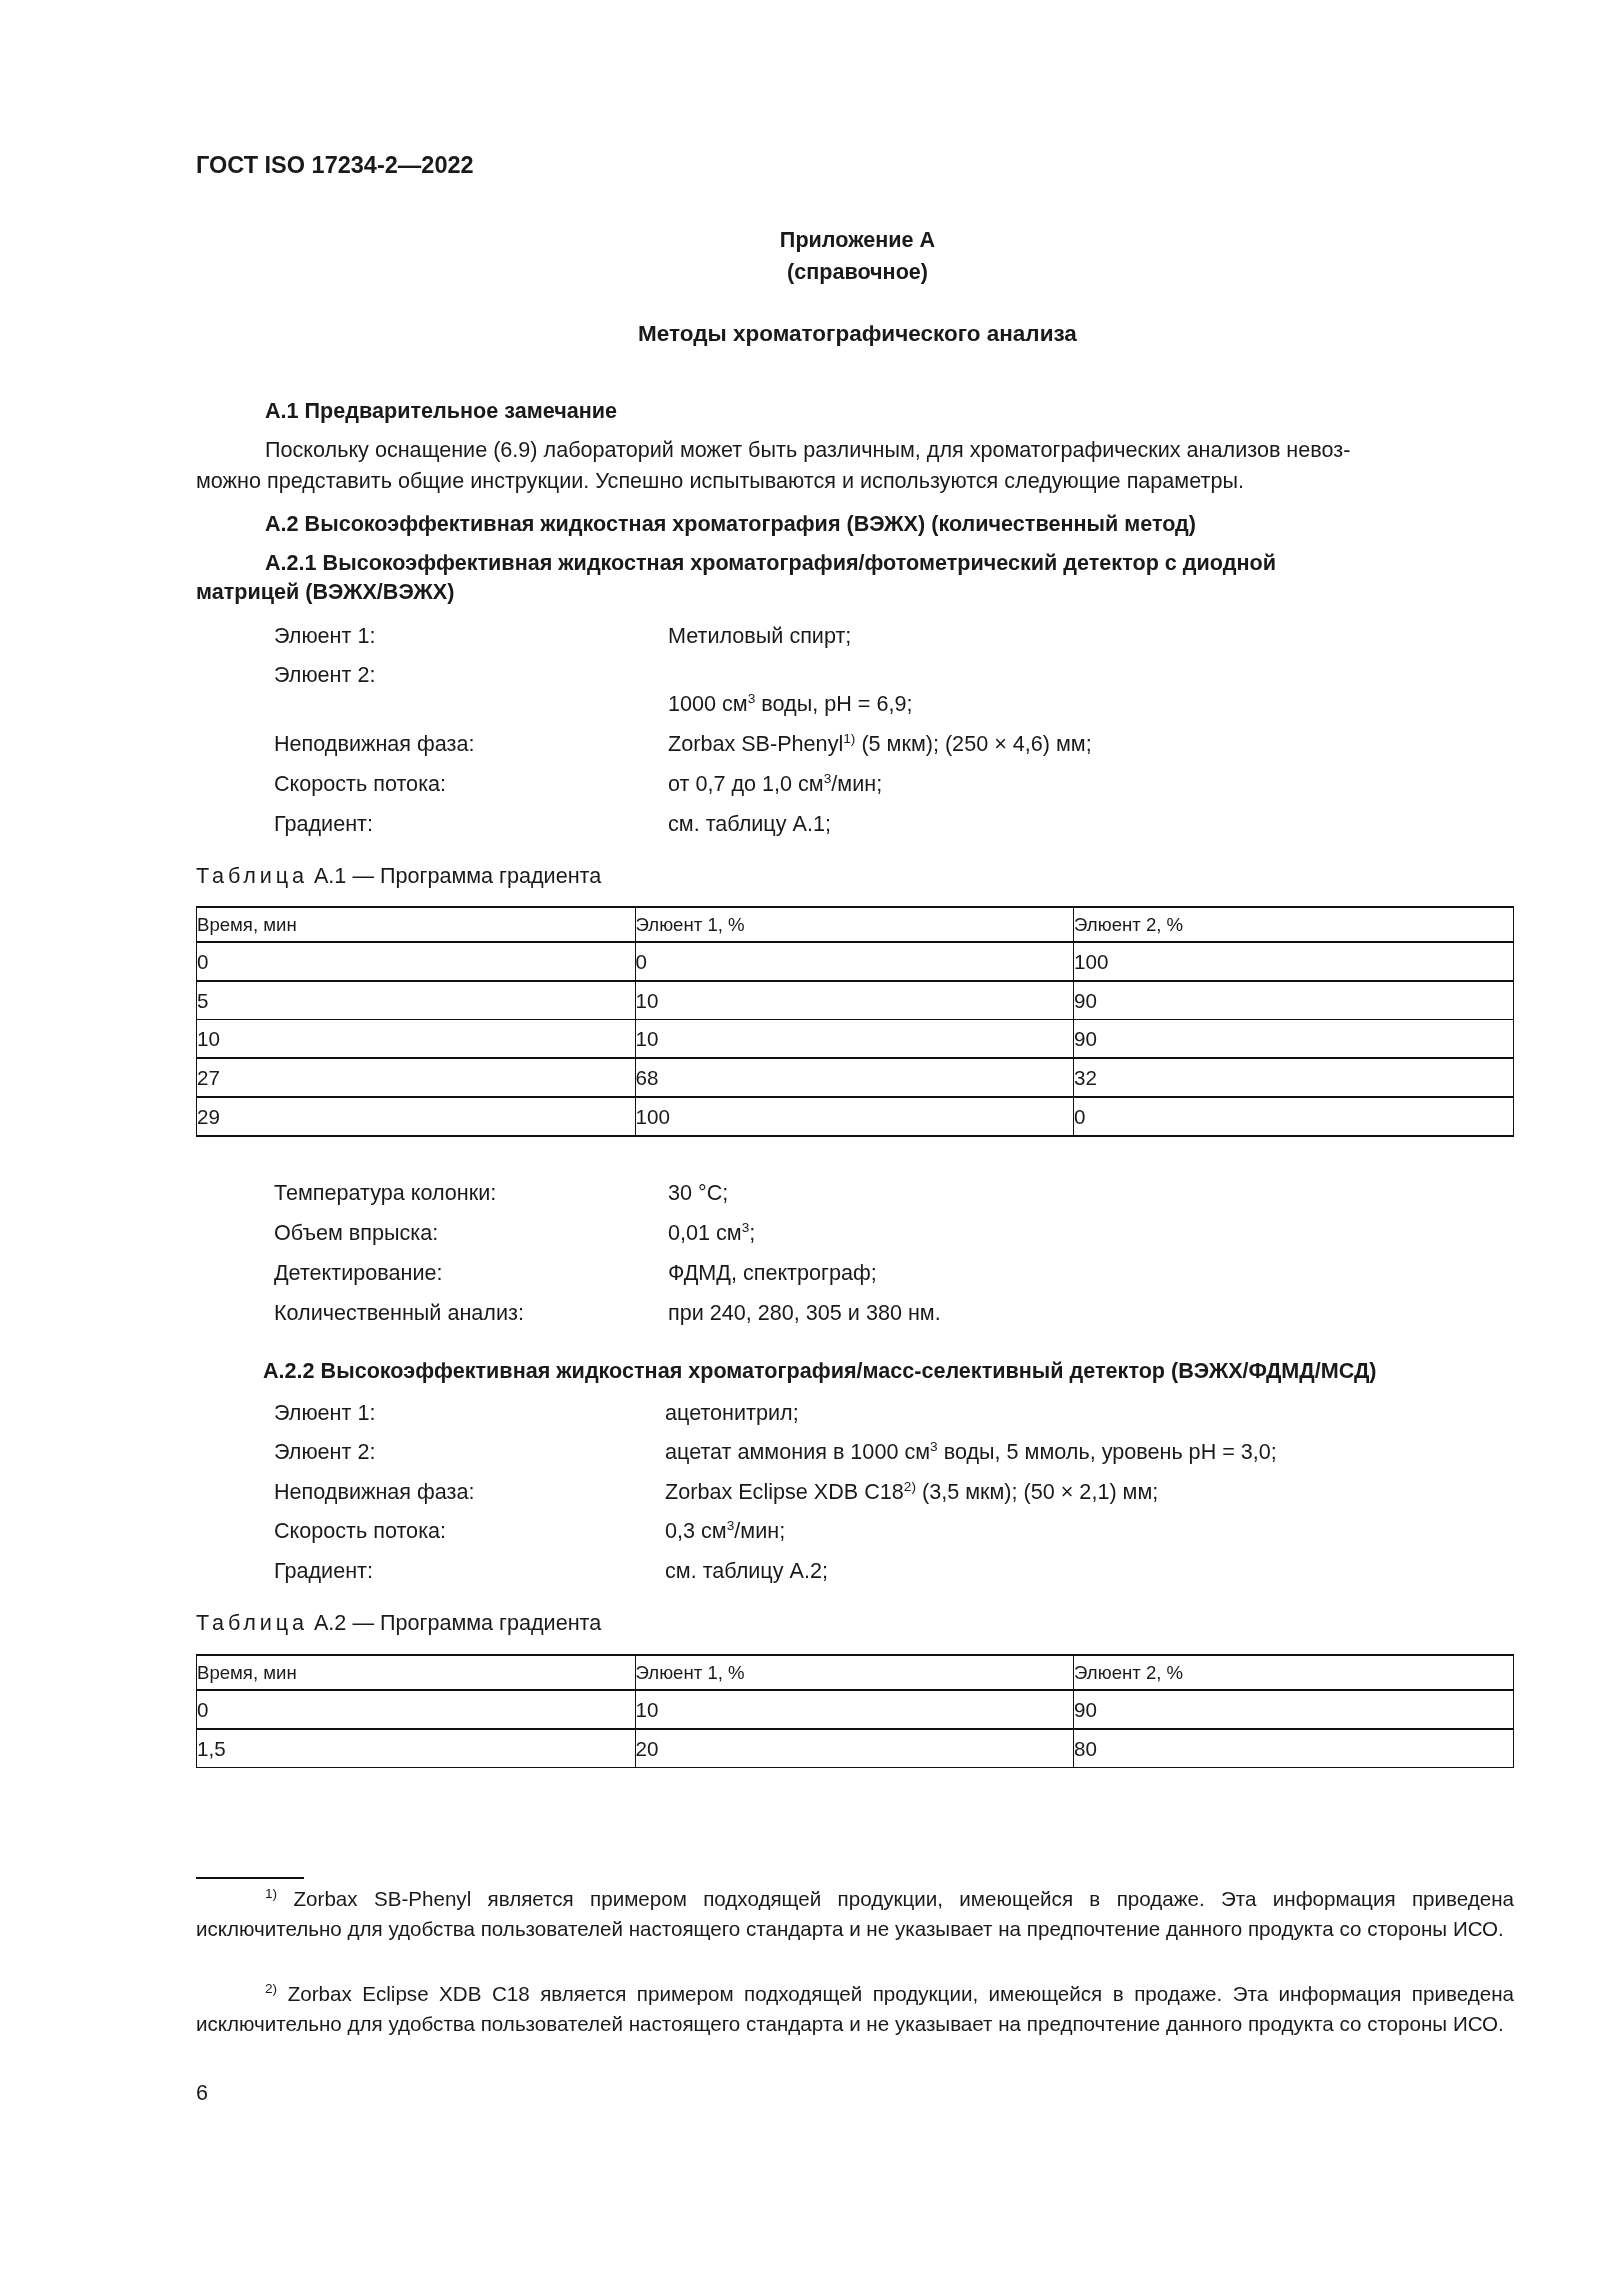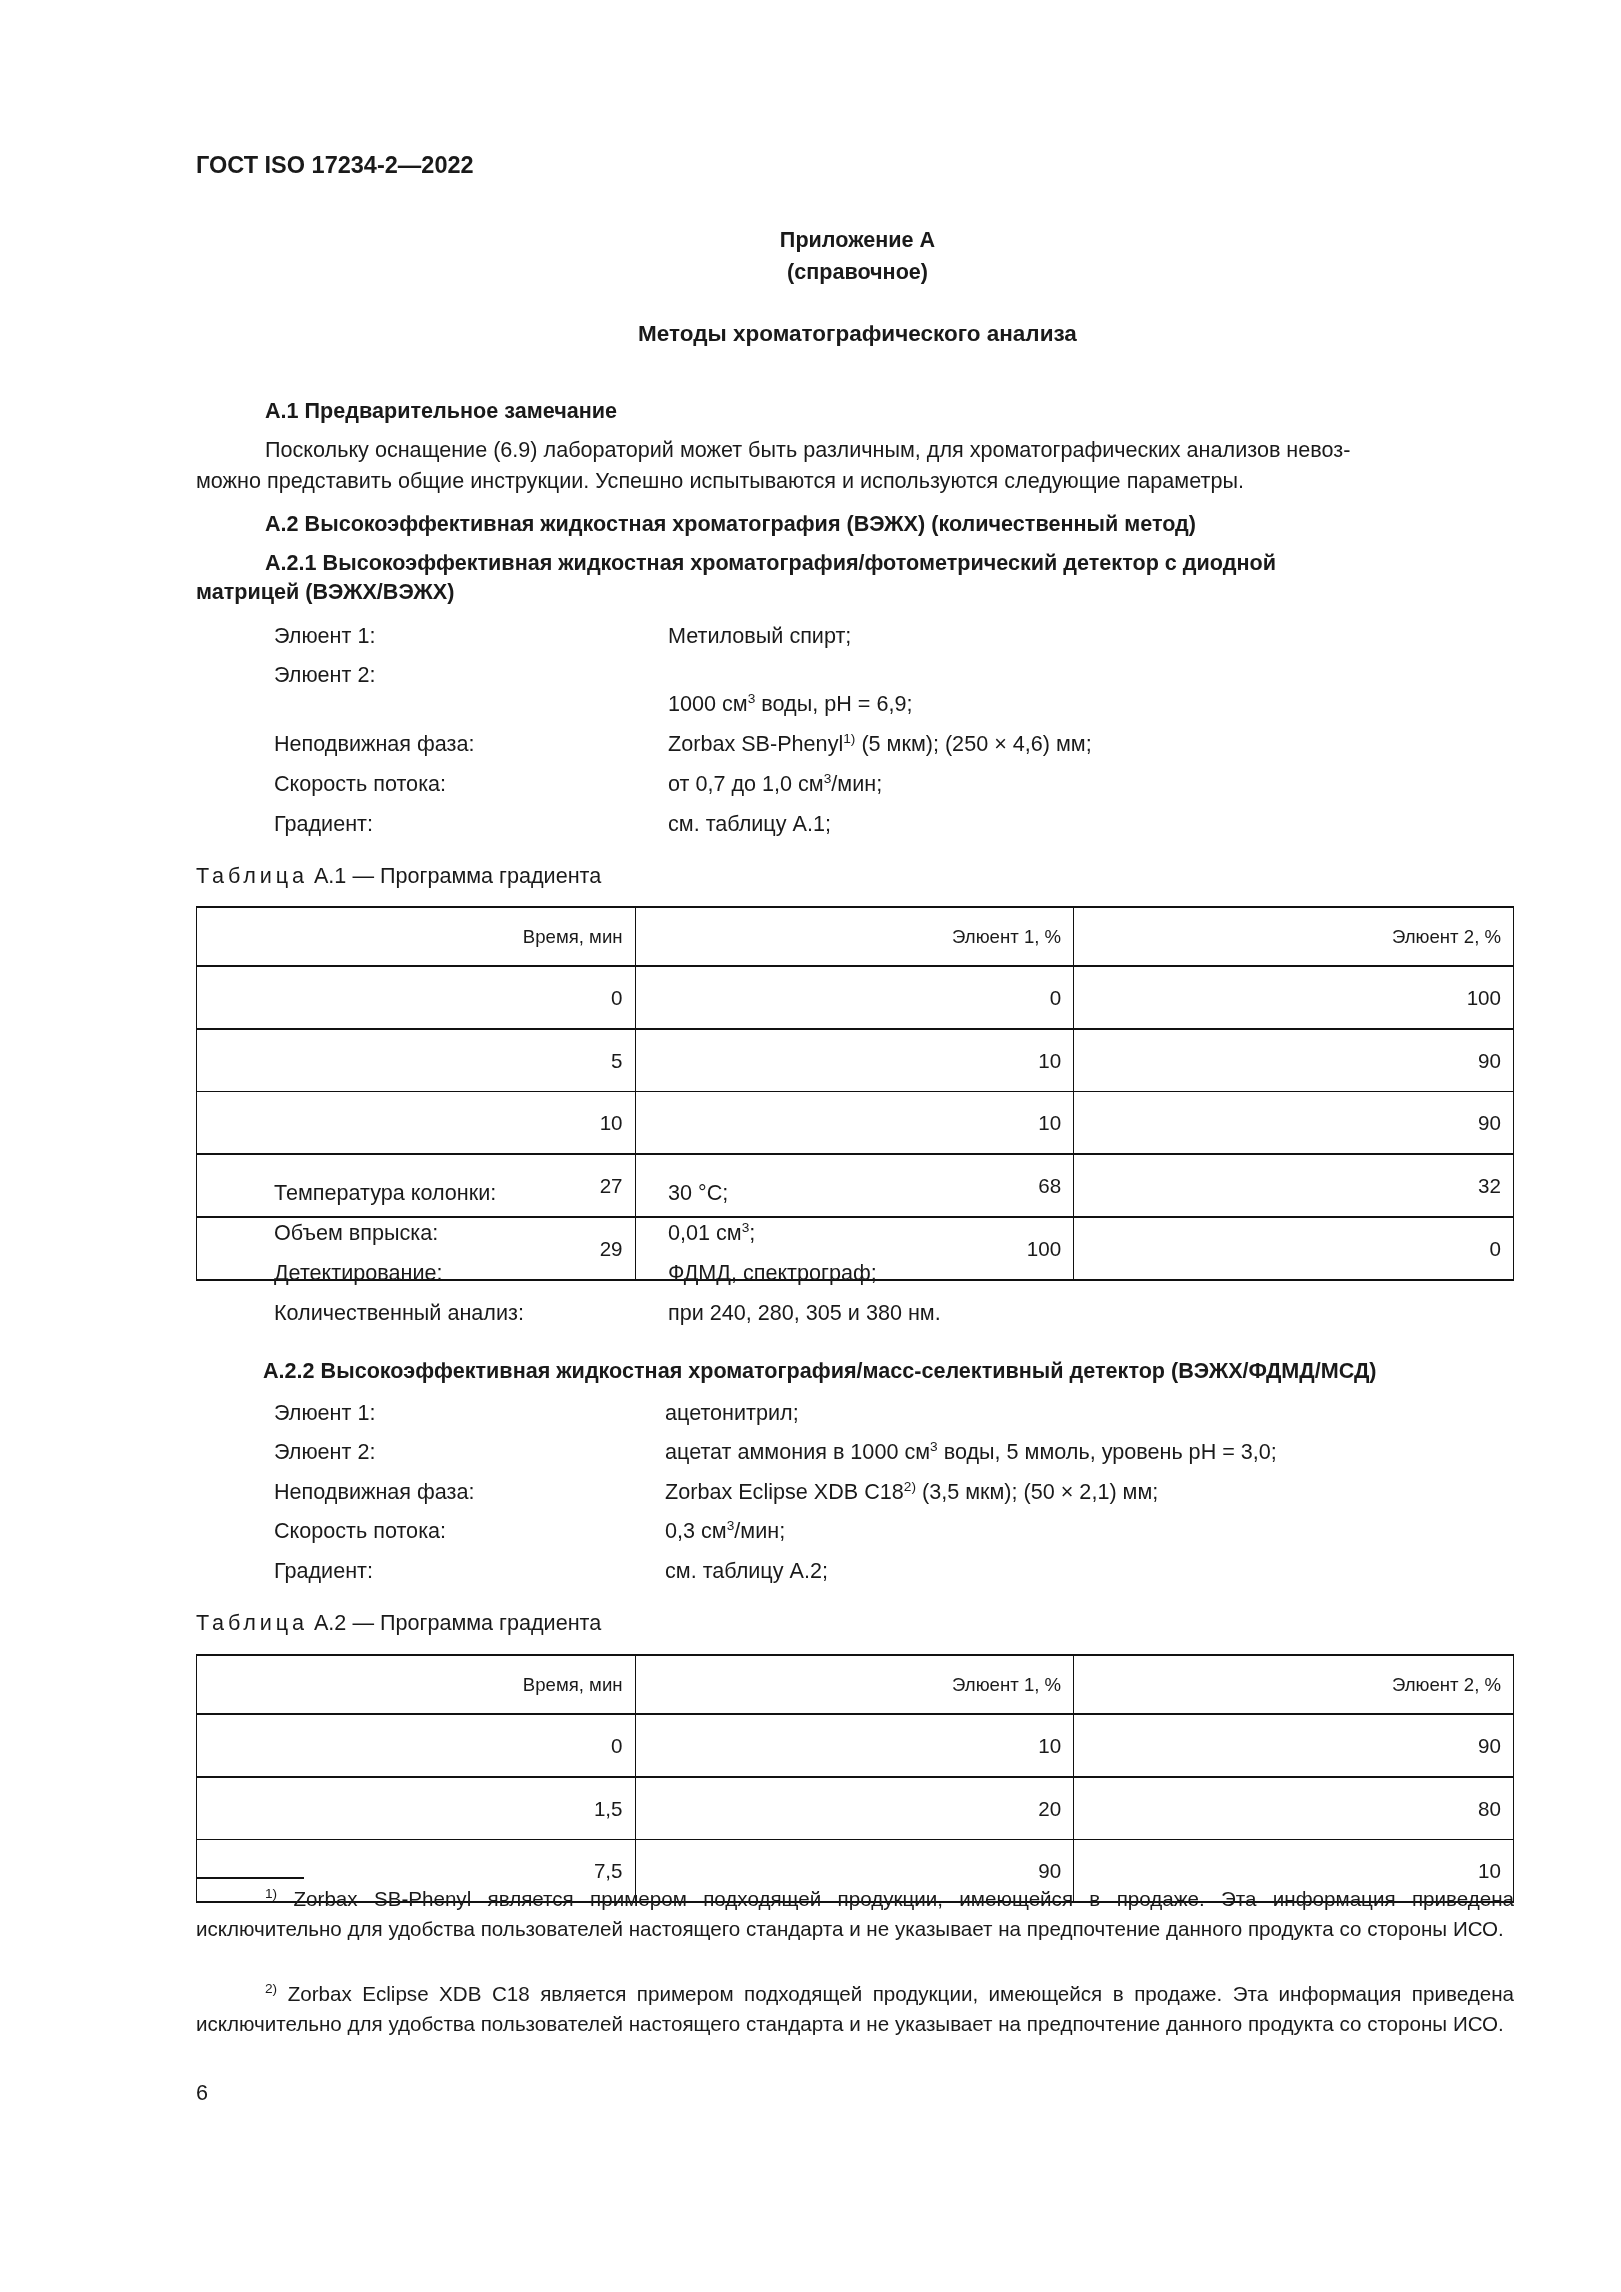--- a/index.html
+++ b/index.html
@@ -11,21 +11,21 @@
   .h { font-weight:bold; font-size:21.6px; }
   .p { font-size:21.6px; line-height:30px; }
   .row { position:absolute; left:274px; width:1240px; font-size:21.6px; line-height:29px; }
   .row .lab { position:absolute; left:0; top:0; }
   .row .val { position:absolute; left:394px; top:0; width:846px; }
   .val.just { text-align:justify; text-align-last:left; }
   sup { font-size:13.7px; line-height:0; vertical-align:super; }
   .caption { left:196px; font-size:21.6px; }
   .caption .sp { letter-spacing:3.9px; }
   table.grid { position:absolute; left:196px; width:1318px; border-collapse:collapse; font-size:20.6px; }
-  table.grid td, table.grid th { border:1px solid #111; text-align:right; font-weight:normal; padding:12px; }
+  table.grid td, table.grid th { border:1px solid #111; text-align:left; font-weight:normal; padding:0; }
   table.grid th { height:33px; font-size:18.6px; border-bottom:2.9px double #111; }
   table.grid tr.first th { border-top:2.9px solid #111; }
   table.grid td { height:37px; }
   table.grid tr.last td { border-bottom:2.9px solid #111; }
   table.grid tr.thick td { border-top:2.9px solid #111; }
   .fnline { left:196px; top:1877px; width:108px; height:2px; background:#111; }
   .fn { left:196px; width:1318px; font-size:20.6px; line-height:30px; text-align:justify; text-align-last:left; }
   .pg { left:196px; top:2080px; font-size:21.6px; }
 </style>
 </head>
@@ -153,25 +153,20 @@
   <tr>
     <td>0</td>
         <td>10</td>
         <td>90</td>
   </tr>
   <tr class="thick">
     <td>1,5</td>
         <td>20</td>
         <td>80</td>
   </tr>
-  <tr class="last">
-    <td>7,5</td>
-        <td>90</td>
-        <td>10</td>
-  </tr>
 </tbody>
   </table>
 
 <div class="abs fnline"></div>
 <div class="abs fn" style="top:1884px; text-indent:69px;"><sup>1)</sup><span> Zorbax SB-Phenyl является примером подходящей продукции, имеющейся в продаже. Эта информация приведена исключительно для удобства пользователей настоящего стандарта и не указывает на предпочтение данного продукта со стороны ИСО.</span></div>
 <div class="abs fn" style="top:1979px; text-indent:69px;"><sup>2)</sup><span> Zorbax Eclipse XDB C18 является примером подходящей продукции, имеющейся в продаже. Эта информация приведена исключительно для удобства пользователей настоящего стандарта и не указывает на предпочтение данного продукта со стороны ИСО.</span></div>
 
 <div class="abs pg">6</div>
 
 

